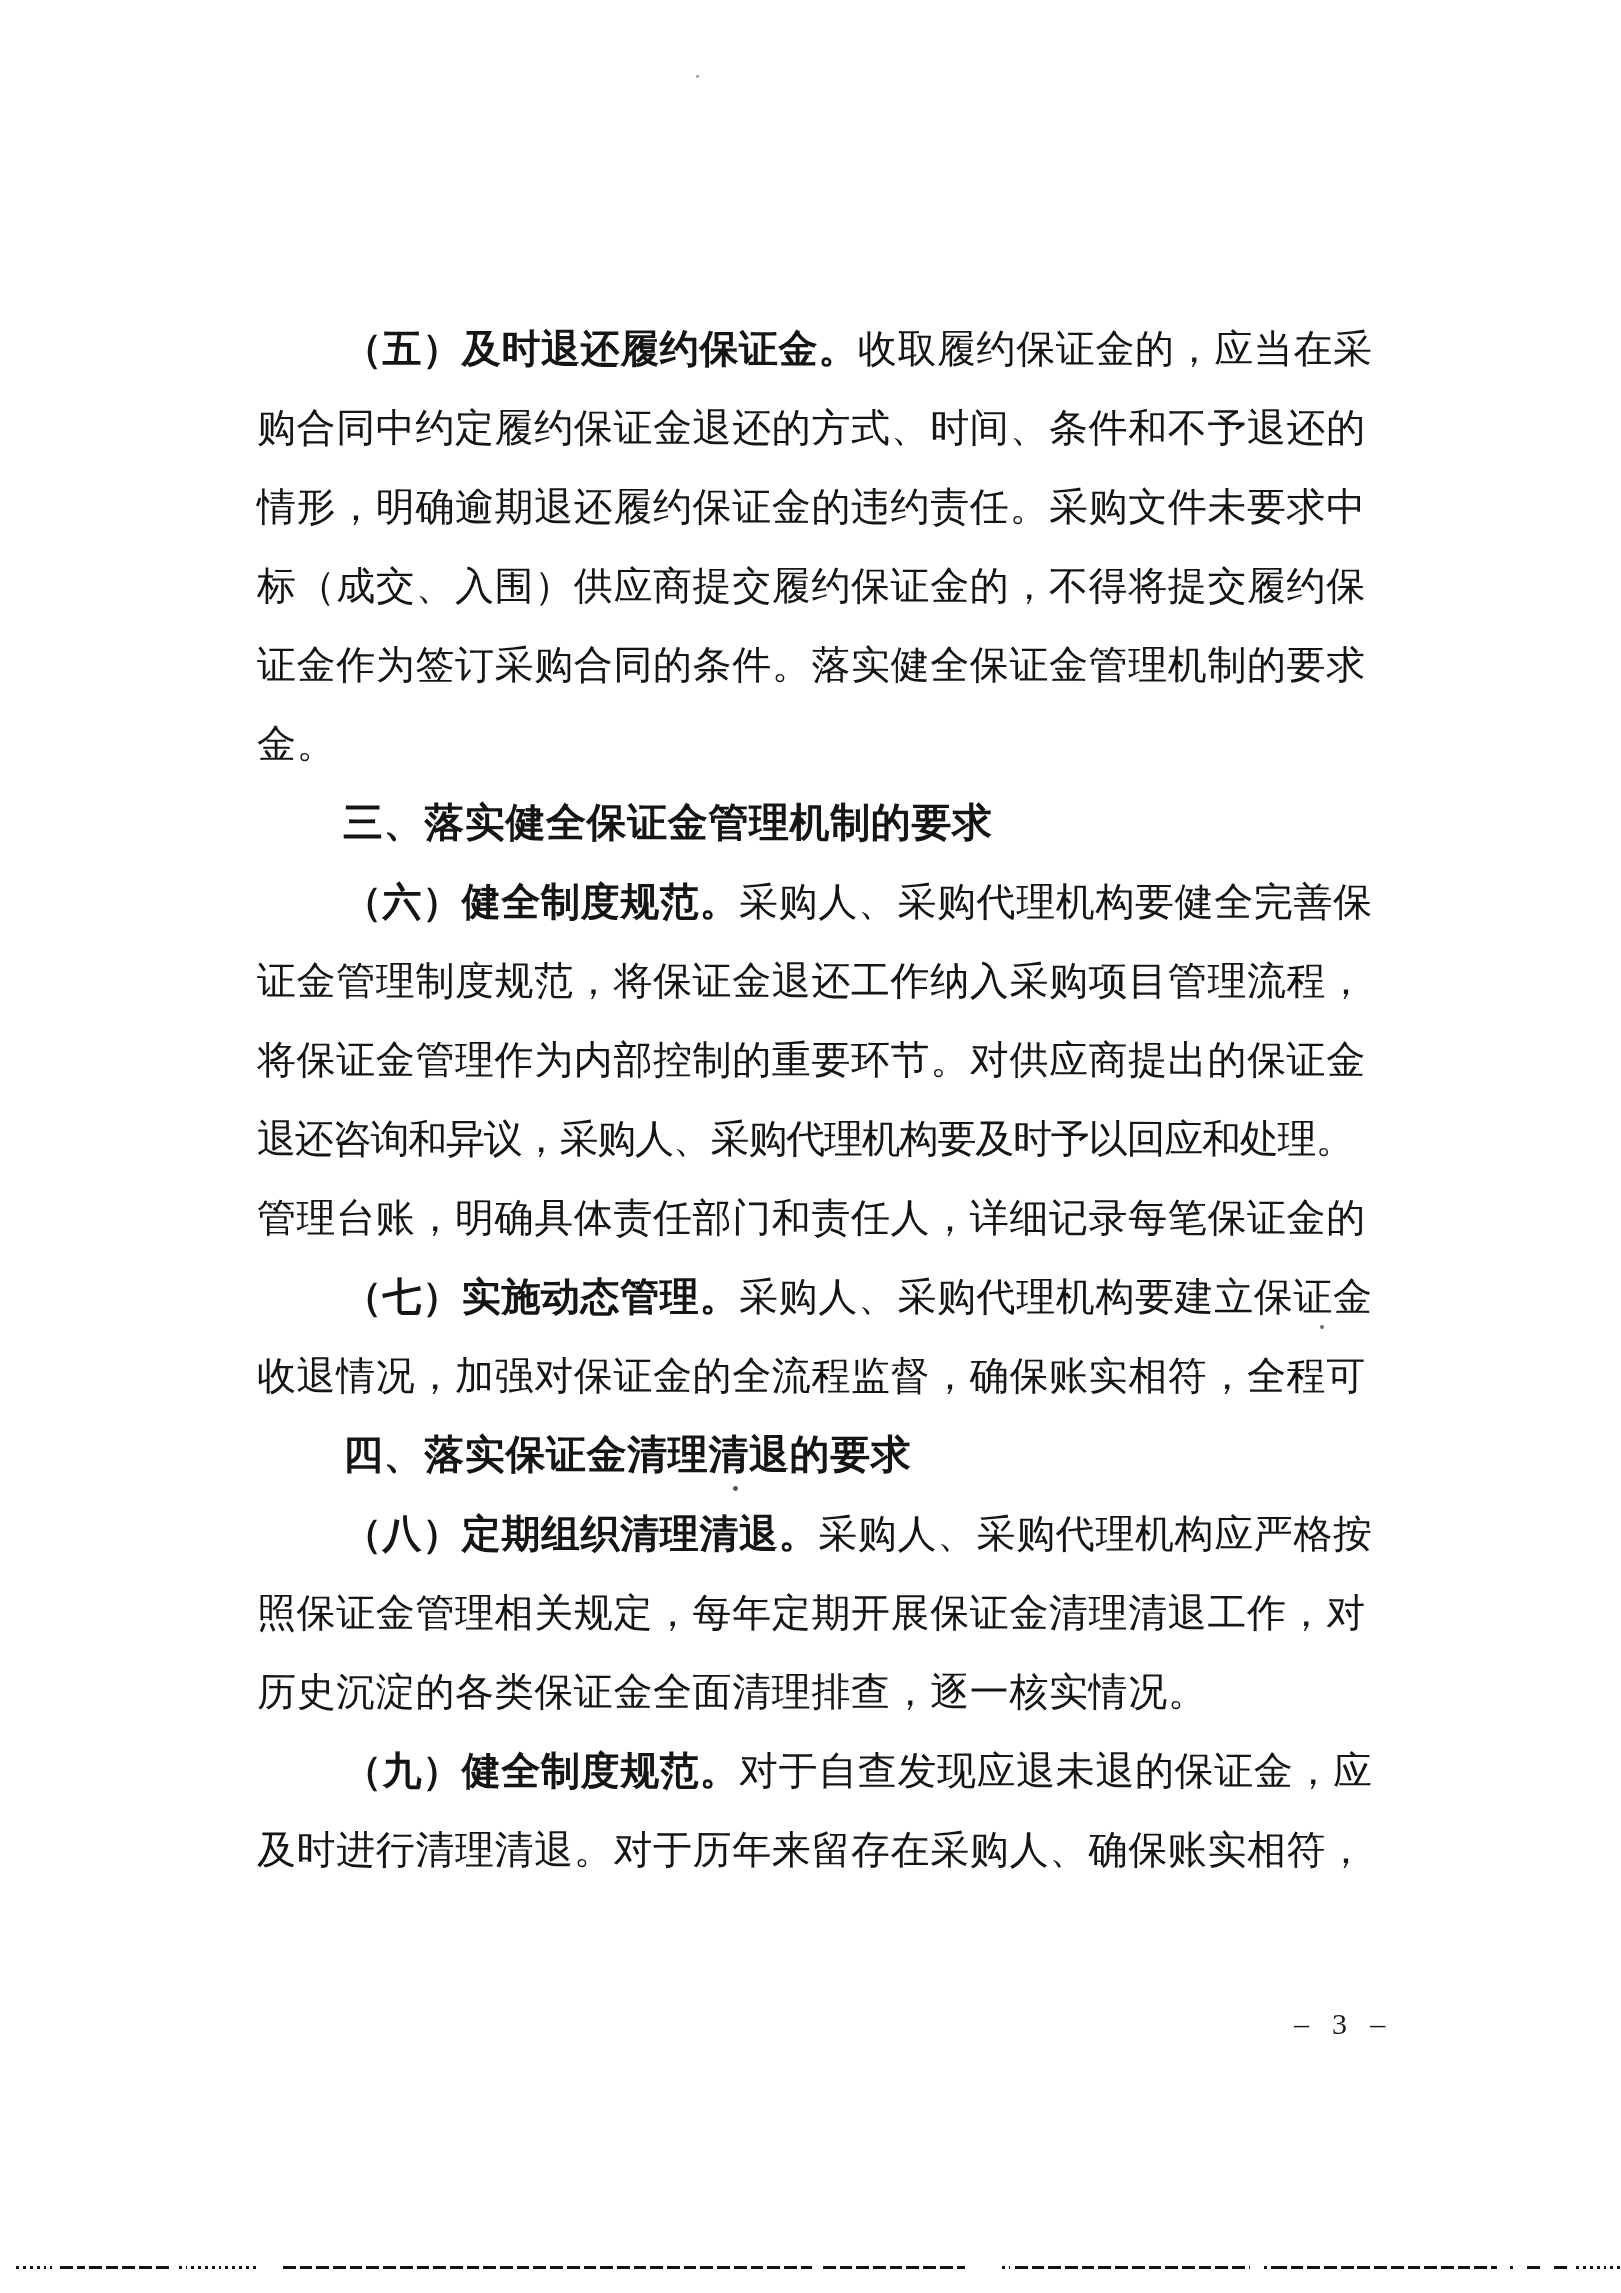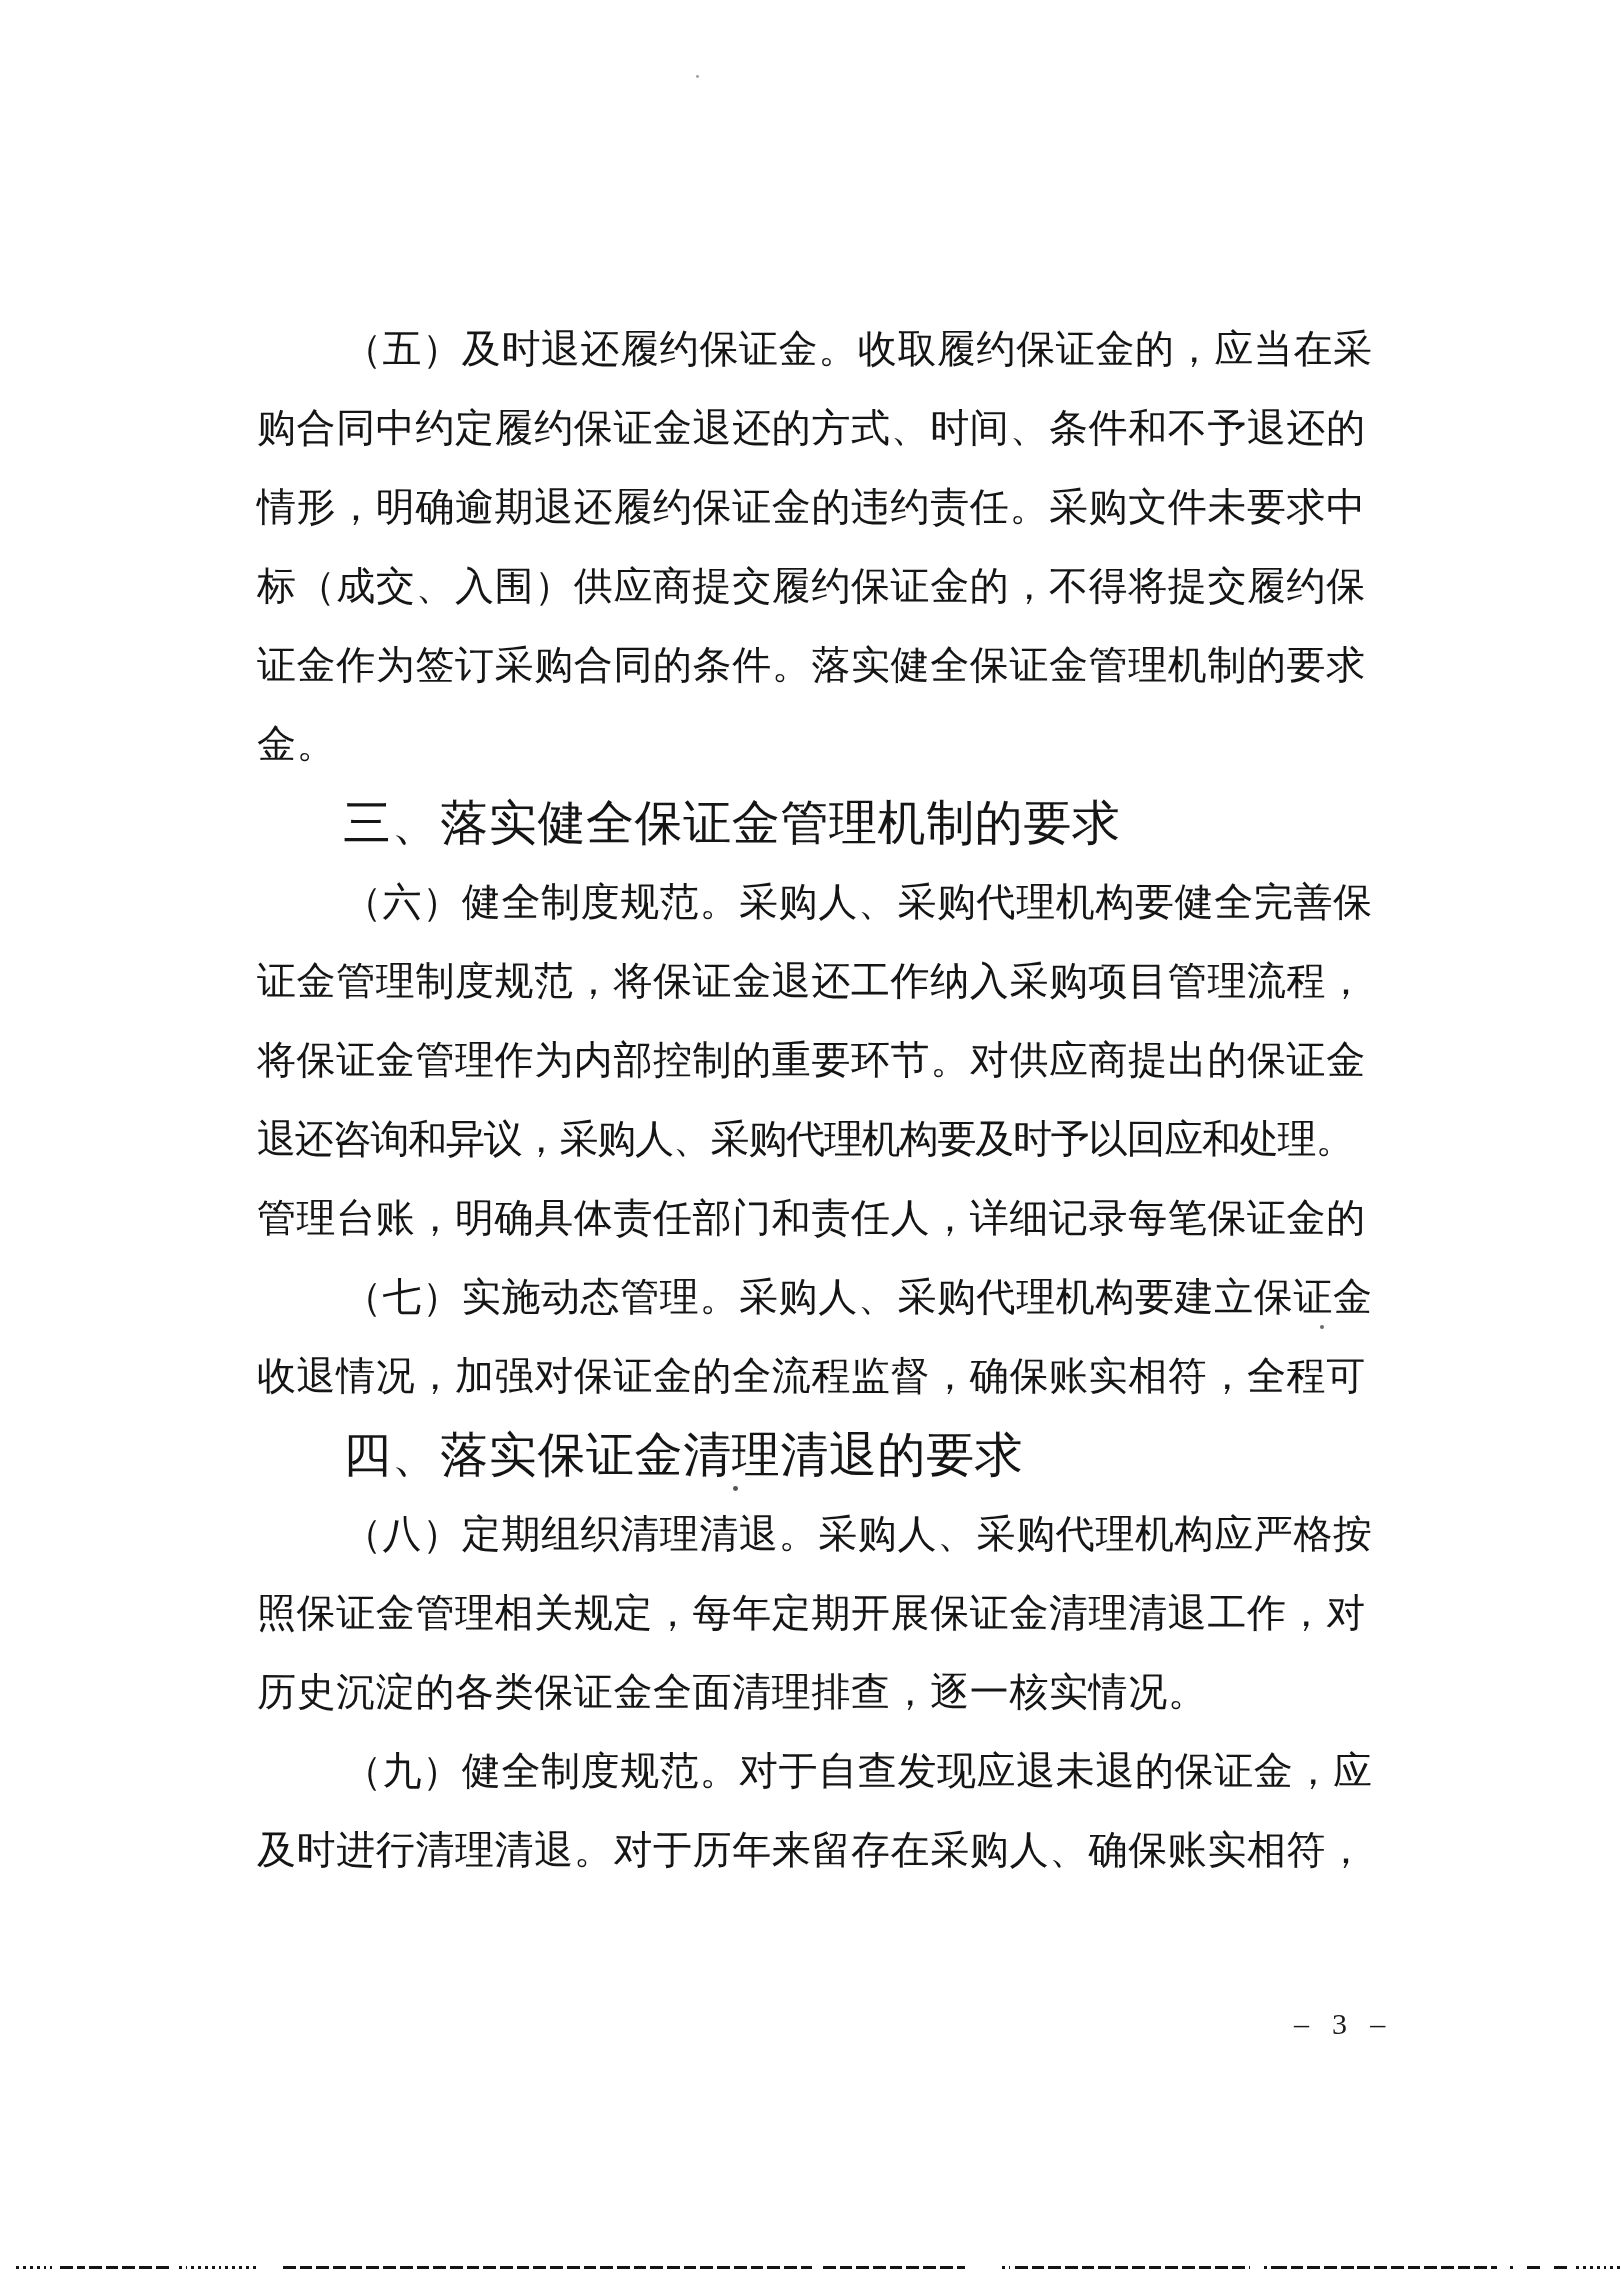--- a/index.html
+++ b/index.html
@@ -20,25 +20,25 @@
   }
   .line{
     height:79px;
     line-height:79px;
     font-size:39px;
     letter-spacing:0.6px;
     white-space:nowrap;
   }
   .line.indent{ padding-left:86px; }
   .line.tight{ letter-spacing:-1.2px; }
-  .seg-bold{ font-weight:400;text-align:center; }
+  .seg-bold{ font-weight:700;text-align:center; }
   .line.heading{
     font-weight:700;
     font-family:"Liberation Sans","DejaVu Sans",sans-serif;
-    font-size:48px;
+    font-size:40px;
   }
   .pagenum{
     position:absolute;
     left:1294px;
     top:2007px;
     font-size:30px;
     letter-spacing:7.8px;
     color:#1a1a1a;
     font-family:"Liberation Serif","DejaVu Serif",serif;
   }

